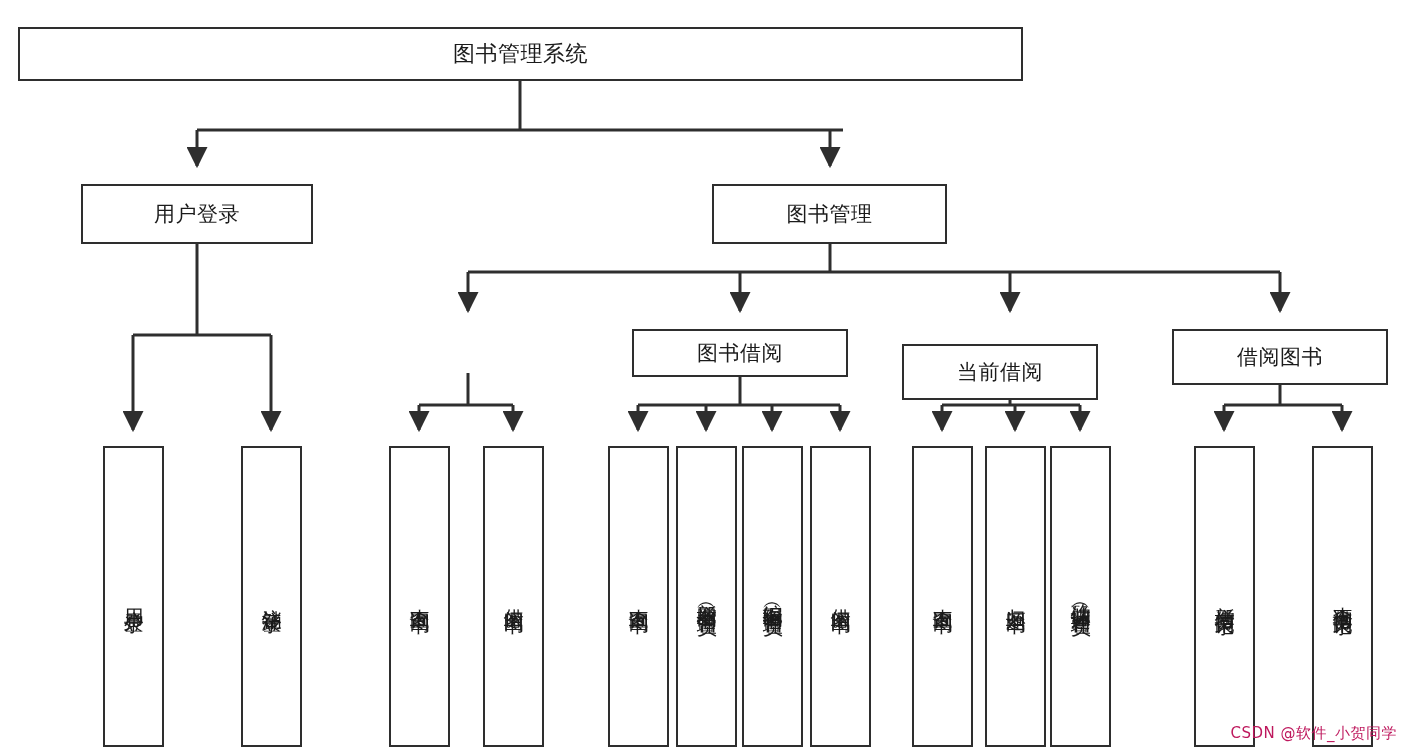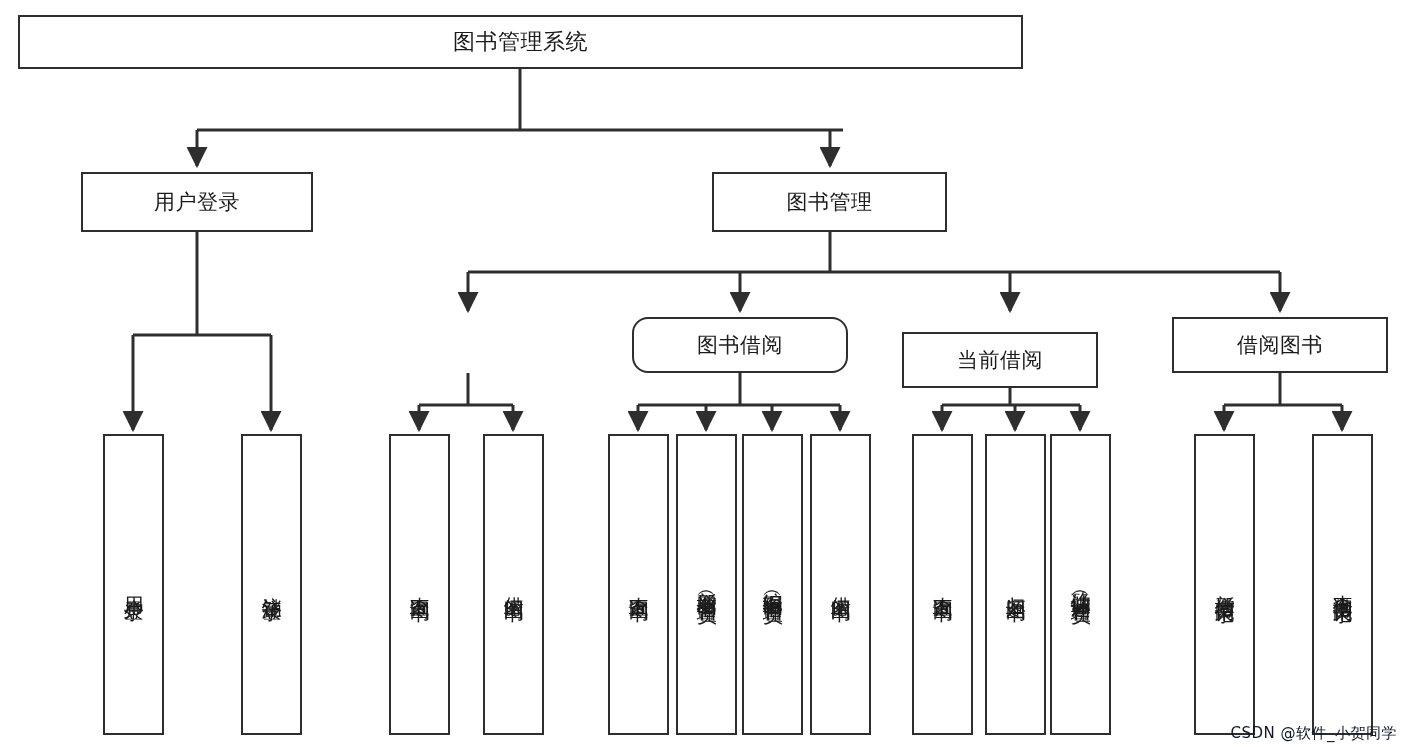--- a/index.html
+++ b/index.html
@@ -27,20 +27,21 @@
   }
   .node {
     position: absolute;
     box-sizing: border-box;
     border: 2px solid #2e2e2e;
     background: #ffffff;
     display: flex;
     align-items: center;
     justify-content: center;
     color: #1b1b1b;
+    margin-top: 12px;
   }
   .node .label {
     font-size: 21px;
     line-height: 1.15;
     letter-spacing: 0.5px;
     white-space: nowrap;
   }
   .node.leaf {
     align-items: center;
     justify-content: center;
@@ -55,21 +56,21 @@
     white-space: nowrap;
     text-align: center;
   }
   .node.root .label { font-size: 22px; }
   .node.level2 .label { font-size: 21px; }
   .watermark {
     position: absolute;
     right: 8px;
     bottom: 4px;
     font-size: 15px;
-    color: #0f172a;
+    color: #be185d;
     white-space: nowrap;
     letter-spacing: 0.5px;
   }
 </style>
 </head>
 <body>
 
 <div id="diagram-root">
 
   <svg class="edges" viewBox="0 0 1405 747">
@@ -128,21 +129,21 @@
 
   <div class="node level1" style="left:81px; top:172px; width:232px; height:60px;">
     <span class="label">用户登录</span>
   </div>
 
   <div class="node level1" style="left:712px; top:172px; width:235px; height:60px;align-items:center;">
     <span class="label">图书管理</span>
   </div>
 
 
-  <div class="node level2" style="left:632px; top:317px; width:216px; height:56px;border-radius:16px;">
+  <div class="node level2" style="left:632px; top:317px; width:216px; height:48px;">
     <span class="label">图书借阅</span>
   </div>
 
   <div class="node level2" style="left:902px; top:332px; width:196px; height:56px;">
     <span class="label">当前借阅</span>
   </div>
 
   <div class="node level2" style="left:1172px; top:317px; width:216px; height:56px;">
     <span class="label">借阅图书</span>
   </div>

